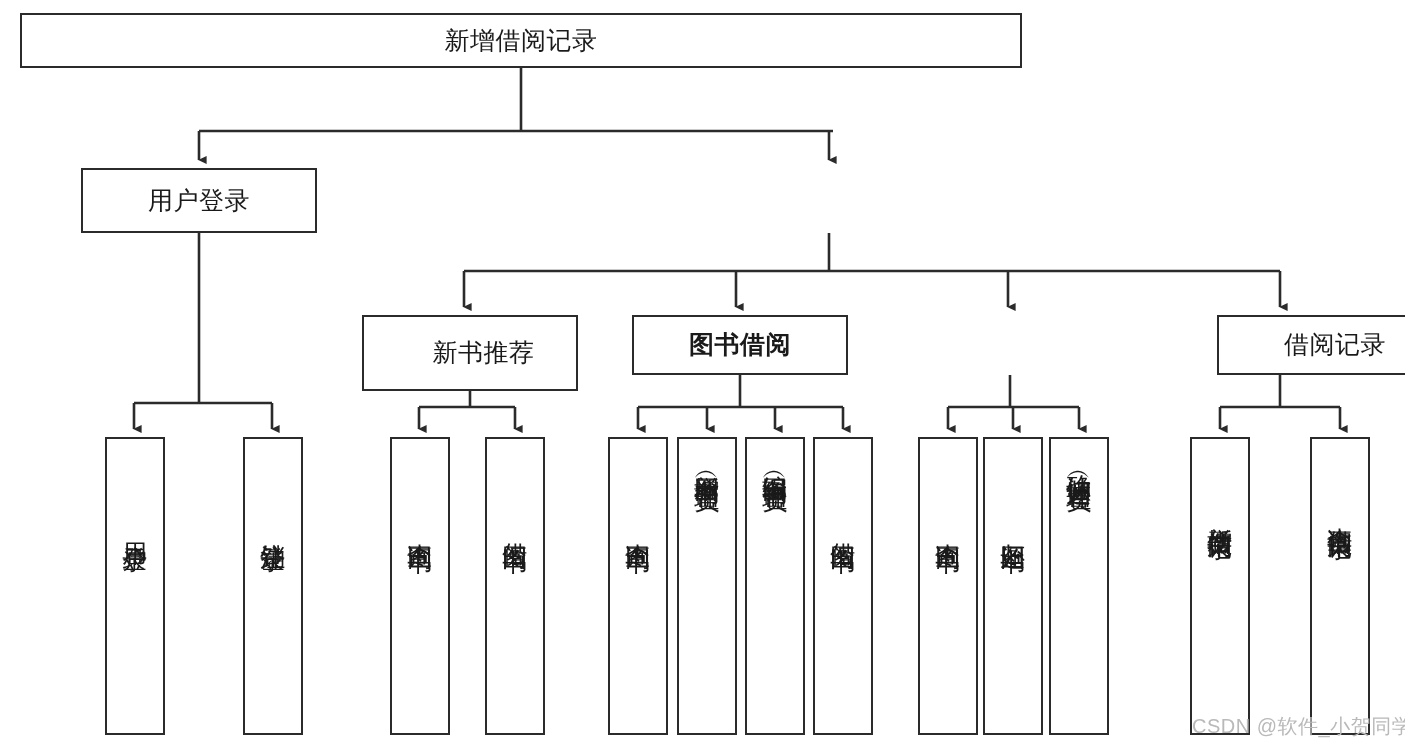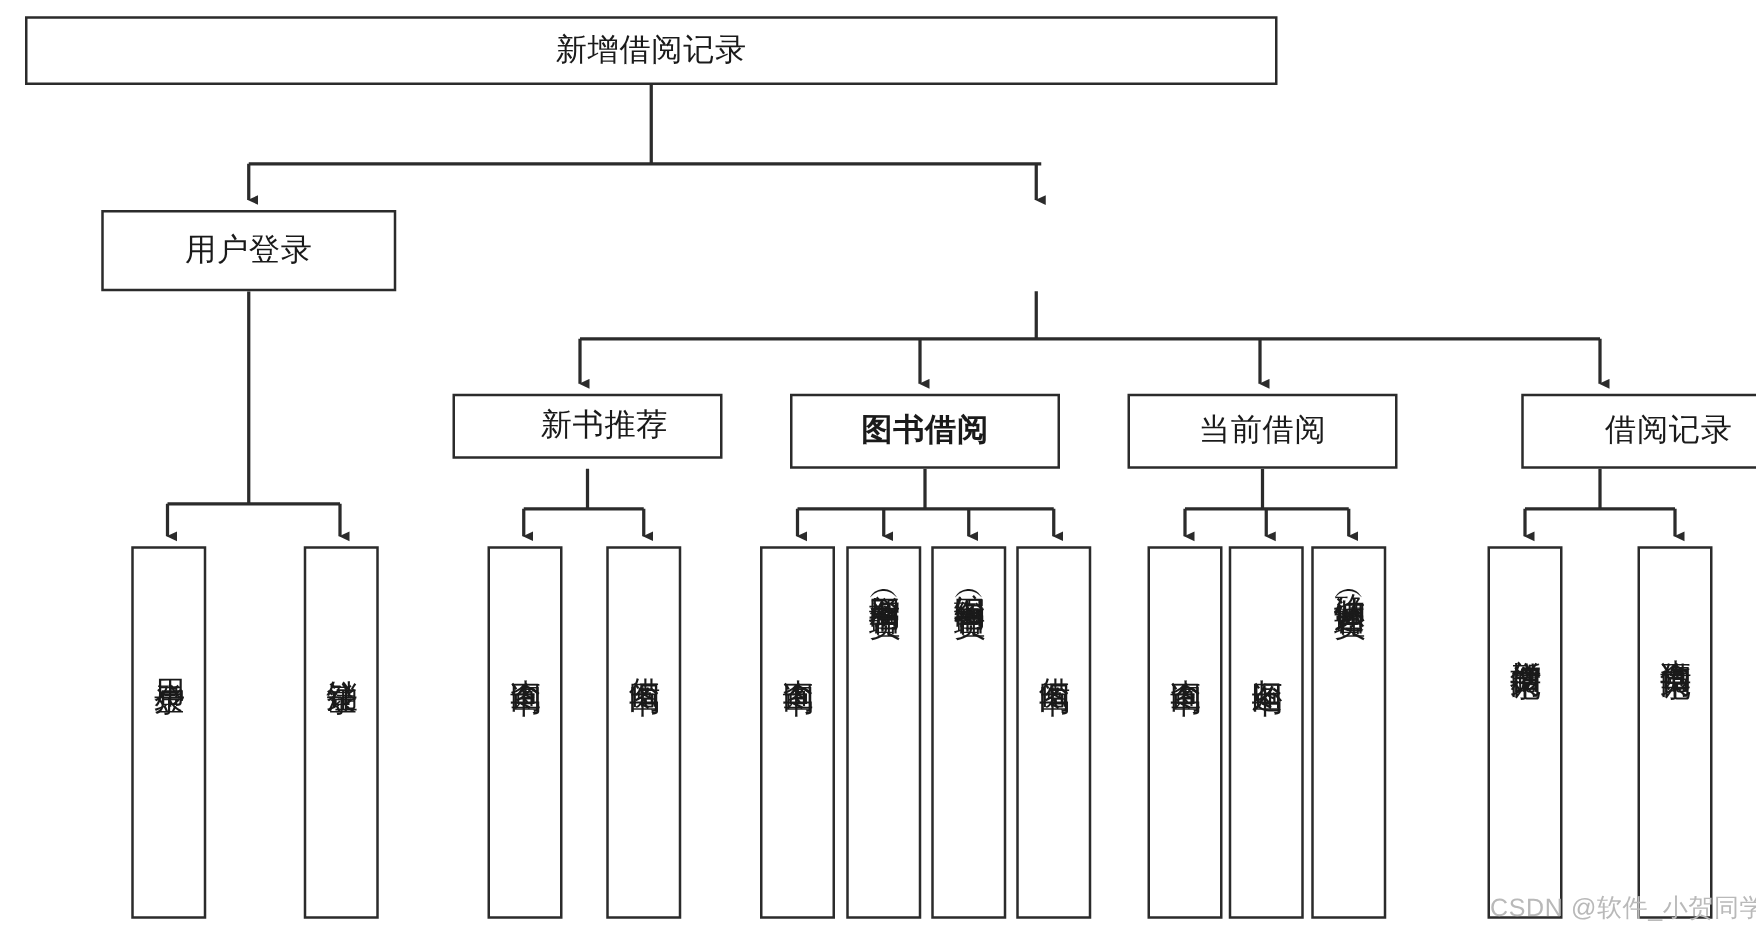--- a/index.html
+++ b/index.html
@@ -132,31 +132,28 @@
 
   <div class="node horiz" style="left:20px; top:13px; width:1002px; height:55px;">
     <span class="label">新增借阅记录</span>
   </div>
 
   <div class="node horiz" style="left:81px; top:168px; width:236px; height:65px;">
     <span class="label">用户登录</span>
   </div>
 
 
-  <div class="node horiz" style="left:362px; top:315px; width:216px; height:52px;padding-left:27px;">
+  <div class="node horiz" style="left:362px; top:315px; width:216px; height:76px;padding-left:27px;">
     <span class="label">新书推荐</span>
   </div>
 
   <div class="node horiz" style="left:632px; top:315px; width:216px; height:60px;font-weight:bold;">
     <span class="label">图书借阅</span>
   </div>
 
-  <div class="node horiz" style="left:902px; top:315px; width:216px; height:60px;">
-    <span class="label">当前借阅</span>
-  </div>
 
   <div class="node horiz" style="left:1172px; top:315px; width:236px; height:60px;margin-left:45px;">
     <span class="label">借阅记录</span>
   </div>
 
   <div class="node vert mid" style="left:105px; top:437px; width:60px; height:298px;">
     <span class="label">用户登录</span>
   </div>
 
   <div class="node vert mid" style="left:243px; top:437px; width:60px; height:298px;">

